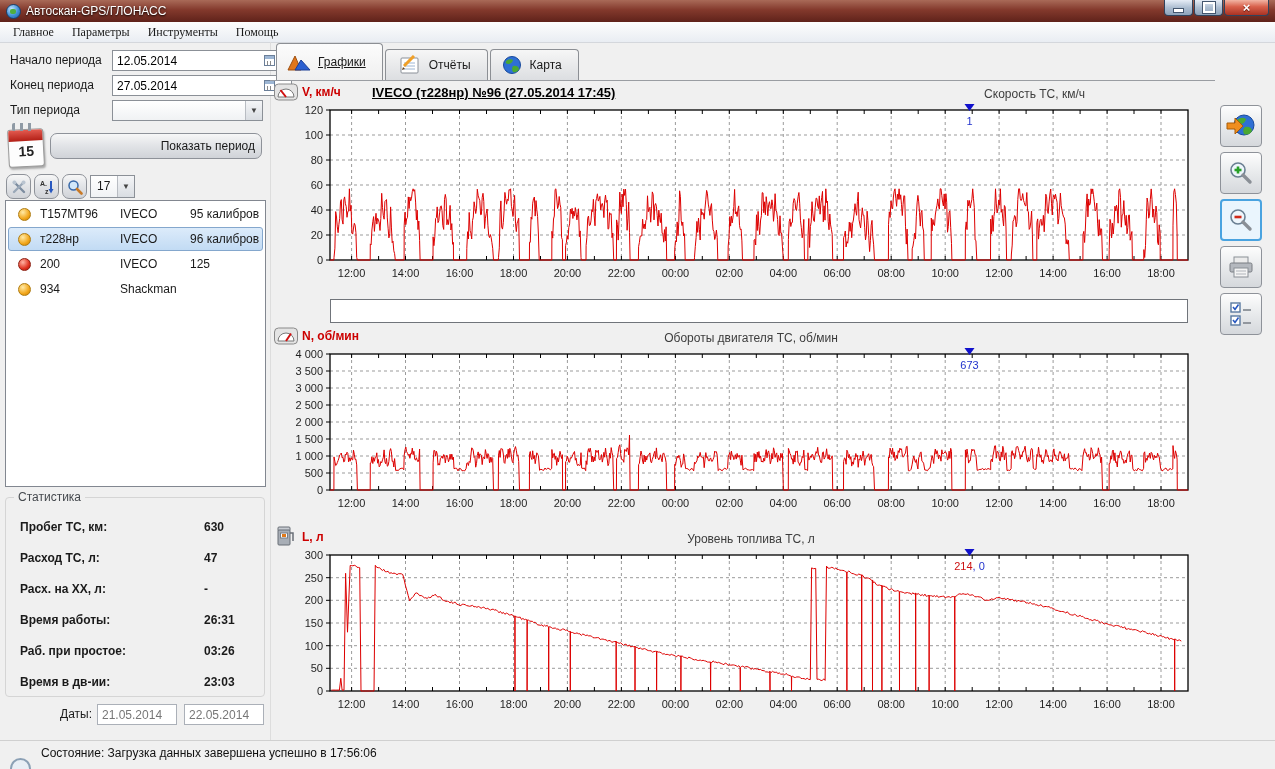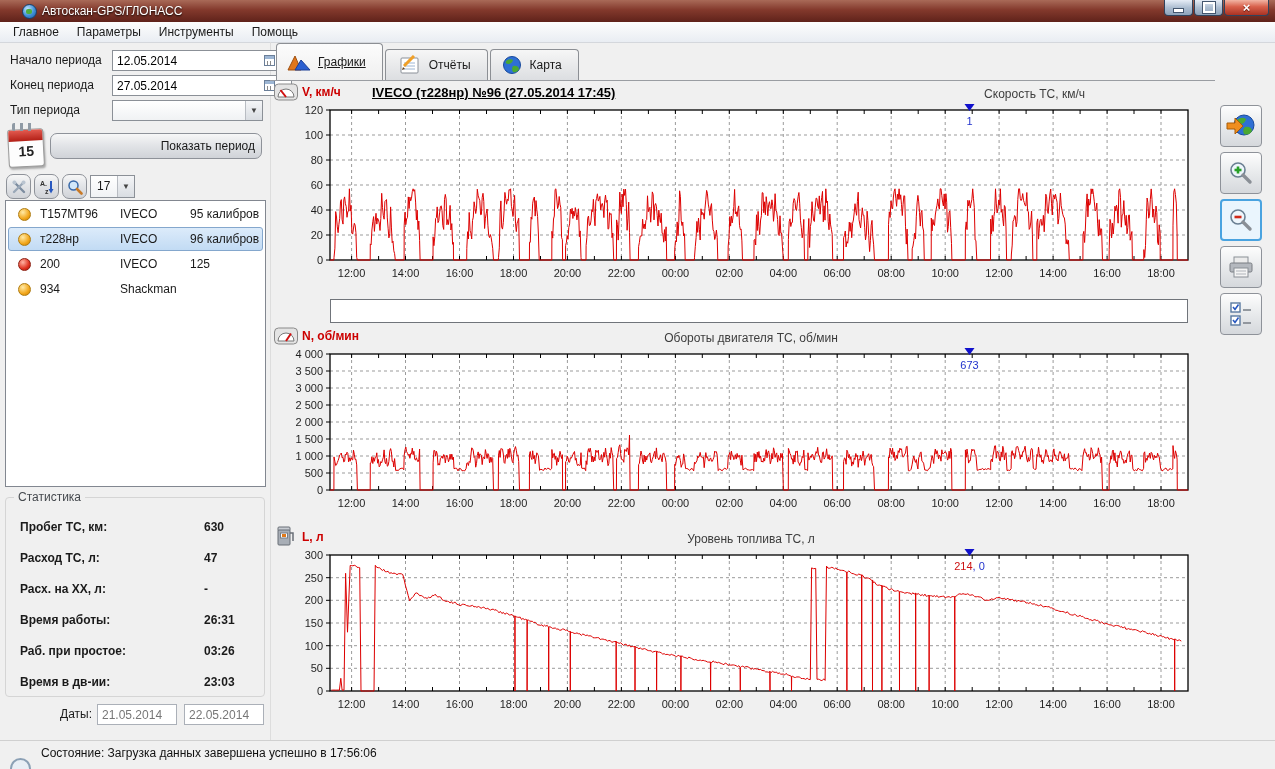--- a/index.html
+++ b/index.html
@@ -2,36 +2,36 @@
 <html><head>
 <meta charset="utf-8">
 <style>
   html,body{margin:0;padding:0;}
   body{width:1275px;height:769px;overflow:hidden;position:relative;
        font-family:"Liberation Sans","DejaVu Sans",sans-serif;font-size:12px;color:#1a1a1a;
        background:#f0f0f0;}
   
   .titlebar{position:absolute;left:0;top:0;right:0;height:22px;
     background:linear-gradient(#a96a58 0%,#83392c 45%,#5f221a 100%);
-    display:flex;align-items:center;padding-left:22px;box-sizing:border-box;}
+    display:flex;align-items:center;padding-left:6px;box-sizing:border-box;}
   .titlebar .apptitle{color:#fff;text-shadow:0 1px 2px #000;font-size:12px;margin-left:5px;}
   .appicon{width:15px;height:15px;border-radius:50%;
     background:radial-gradient(circle at 35% 30%,#bfe3ff,#3f8fd6 55%,#1d5fa0);
     border:1px solid #16416e;box-sizing:border-box;position:relative;}
   .appicon:after{content:"";position:absolute;left:3px;top:4px;width:6px;height:5px;background:#4fae3f;border-radius:2px;}
   .winbtns{position:absolute;right:6px;top:0;display:flex;}
   .winbtn{height:16px;border:1px solid #31435c;border-top:none;display:flex;align-items:center;justify-content:center;
     border-radius:0 0 4px 4px;margin-left:1px;background:linear-gradient(#e6edf6,#aebfd2 50%,#8ea3ba);box-sizing:border-box;}
   .winbtn.min,.winbtn.max{width:29px;}
   .winbtn.close{width:45px;background:linear-gradient(#f2b5a4,#d8604b 45%,#a93323);color:#fff;font-weight:bold;font-size:13px;text-shadow:0 1px 1px #60170d;}
   .glyph-min{width:9px;height:3px;background:#fff;border:1px solid #44566e;margin-top:6px;}
   .glyph-max{width:8px;height:7px;border:2px solid #fff;outline:1px solid #44566e;background:transparent;}
   .menubar{position:absolute;left:0;top:22px;right:0;height:20px;background:linear-gradient(#fdfdfd,#e9edf3);
     border-bottom:1px solid #d4d7dc;display:flex;align-items:center;padding-left:4px;}
-  .menuitem{padding:2px 9px;cursor:default;}
+  .menuitem{padding:2px 9px;cursor:default;font-family:Liberation Serif, serif;}
   
   .leftpanel{position:absolute;left:0;top:42px;width:270px;bottom:28px;border-right:1px solid #dddddd;}
   .flabel{position:absolute;left:10px;}
   .inp{border:1px solid #8b9097;background:#fff;height:21px;box-sizing:border-box;font-size:12px;
        font-family:"Liberation Sans",sans-serif;padding:1px 4px;}
   .datewrap{position:absolute;left:112px;width:180px;}
   .datewrap input{width:100%;padding-right:32px;}
   .cal-mini{position:absolute;right:17px;top:5px;width:11px;height:11px;border:1px solid #6b7f99;background:#fff;box-sizing:border-box;}
   .cal-mini:before{content:"";position:absolute;left:0;top:0;right:0;height:3px;background:#9db6d4;}
   .cal-mini:after{content:"";position:absolute;left:2px;top:5px;width:6px;height:4px;

